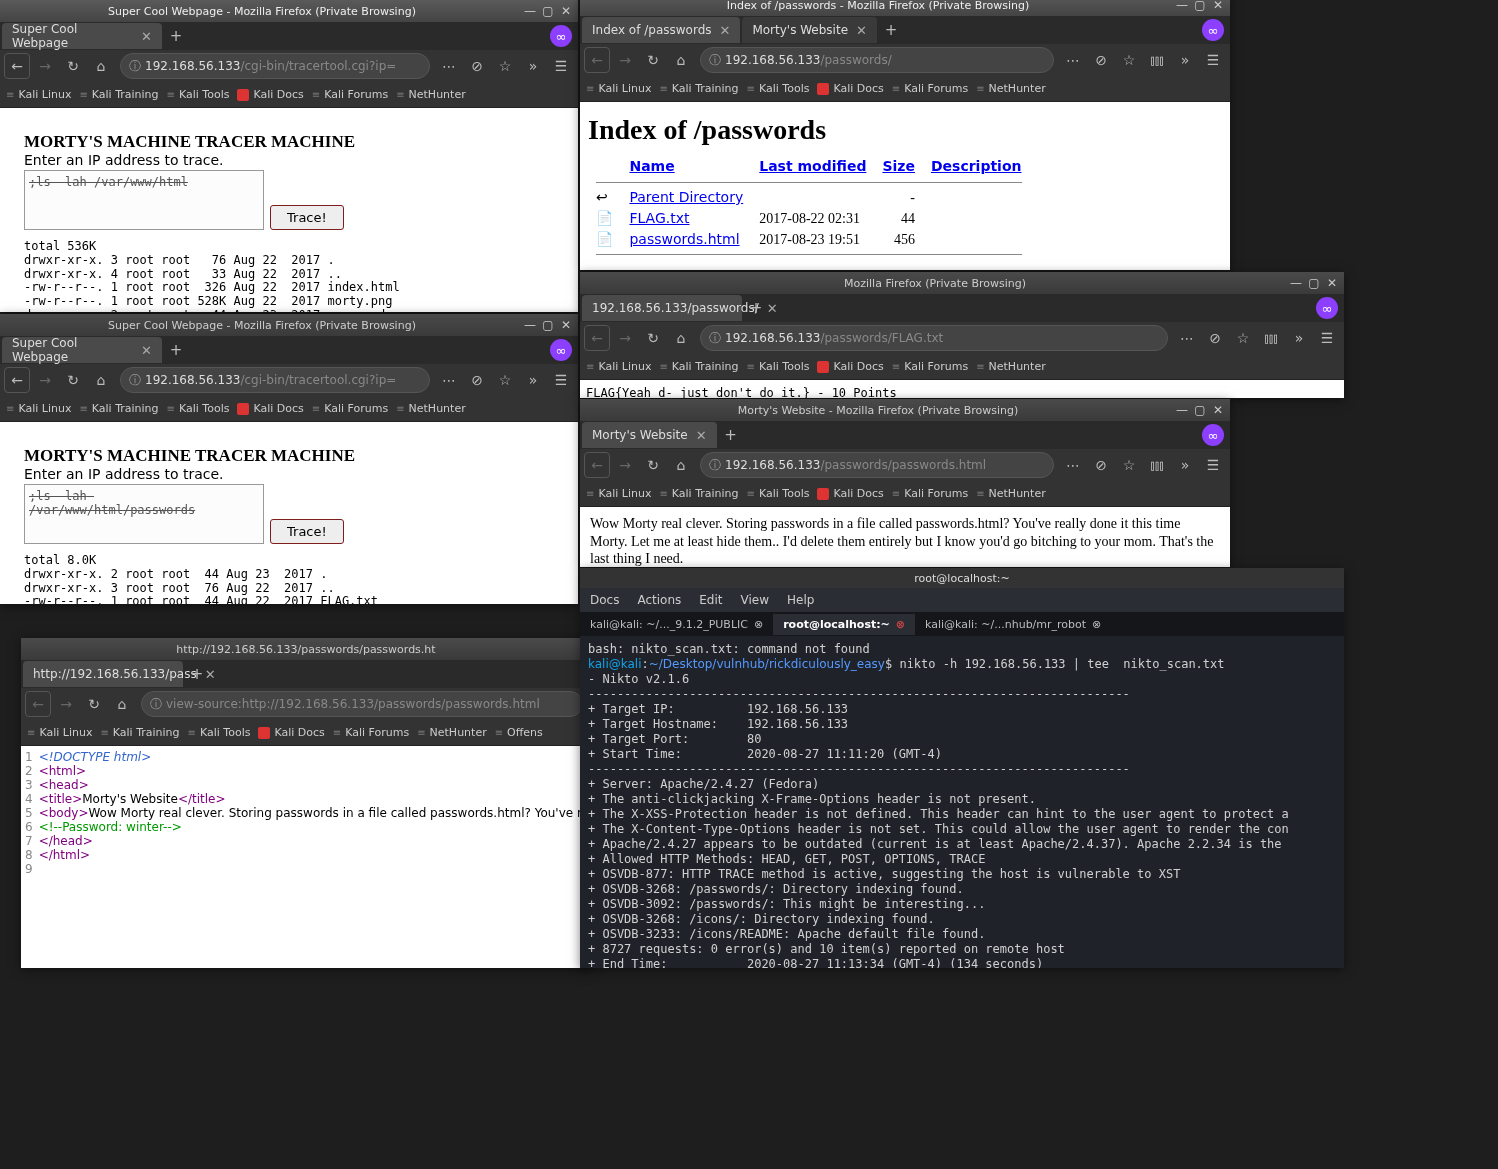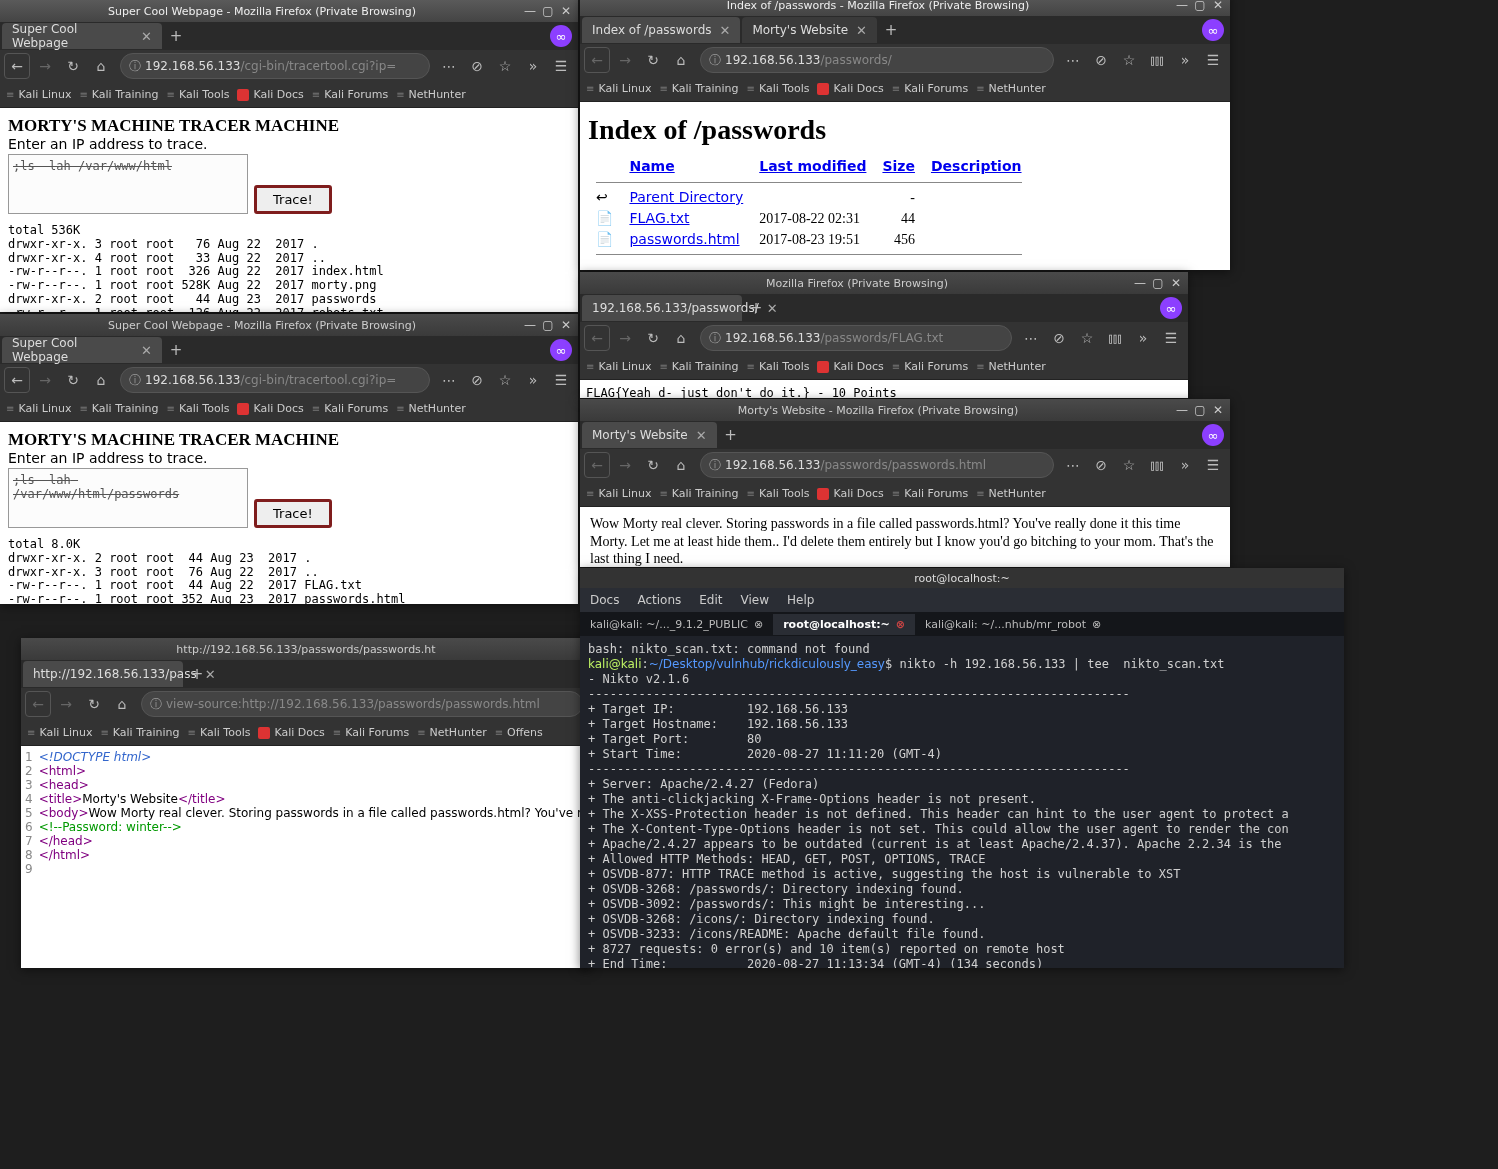--- a/index.html
+++ b/index.html
@@ -28,25 +28,25 @@
 .urlbar .host { color: #ddd; }
 .urlbar .path { color: #888; }
 
 .bookmarks { height: 26px; background: #333; display: flex; align-items: center; padding: 0 6px; gap: 8px; border-bottom: 1px solid #222; }
 .bkm { font-size: 11px; color: #ccc; display: flex; align-items: center; gap: 4px; white-space: nowrap; }
 .bkm .drag { color: #777; font-size: 10px; }
 .bkm .kali-icon { width: 12px; height: 12px; background: #d33; display: inline-block; border-radius: 2px; }
 
 .content { flex: 1; background: white; overflow: hidden; }
 
-.page { padding: 8px; font-family: serif; font-size: 14px; }
+.page { padding: 24px; font-family: serif; font-size: 14px; }
 .page h1 { font-size: 17px; font-weight: bold; font-family: serif; }
 .page .prompt { font-size: 14px; }
 .cmd-area { width: 240px; height: 60px; border: 1px solid #999; background: #fcfcfc; font-family: monospace; font-size: 12px; padding: 4px; resize: none; margin-top: 2px; text-decoration: line-through; color: #555; }
-.trace-btn { padding: 4px 16px; border: 3px solid #7f1d1d; background: #eee; border-radius: 3px; font-size: 13px; margin-left: 6px; vertical-align: bottom; }
+.trace-btn { padding: 4px 16px; border: 1px solid #7f1d1d; background: #eee; border-radius: 3px; font-size: 13px; margin-left: 6px; vertical-align: bottom; }
 .output { font-family: monospace; font-size: 12px; white-space: pre; margin-top: 10px; line-height: 1.15; }
 
 .dir-index h1 { font-family: serif; font-size: 28px; font-weight: bold; padding: 12px 0 8px 8px; }
 .dir-index table { margin-left: 8px; font-size: 14px; border-collapse: collapse; }
 .dir-index th { text-align: left; padding: 4px 8px; }
 .dir-index th a { color: #0000EE; text-decoration: underline; font-weight: bold; }
 .dir-index td { padding: 2px 8px; font-family: serif; font-size: 14px; }
 .dir-index td a { color: #0000EE; text-decoration: underline; }
 .dir-index hr { border: none; border-top: 1px solid #888; margin: 2px 0; }
 .file-icon { font-size: 14px; }
@@ -63,21 +63,21 @@
 .comment { color: #009900; }
 
 .terminal { background: #1f2229; color: #d0d0d0; }
 .term-title { height: 20px; text-align: center; font-size: 11px; color: #ddd; display: flex; align-items: center; justify-content: center; background: #333; }
 .menubar { height: 24px; background: #2a2d34; display: flex; align-items: center; padding: 0 10px; gap: 18px; font-size: 12px; color: #ccc; }
 .term-tabs { height: 24px; background: #14161a; display: flex; align-items: center; font-size: 11px; }
 .term-tab { padding: 4px 10px; display: flex; align-items: center; gap: 6px; color: #bbb; }
 .term-tab.active { background: #2a2d34; font-weight: bold; color: #fff; }
 .term-tab .close { font-size: 11px; }
 .term-body { flex: 1; padding: 6px 8px; font-family: "DejaVu Sans Mono", monospace; font-size: 12px; white-space: pre-wrap; line-height: 1.25; background: #1f2229; overflow: hidden; }
-.term-body .prompt-kali { color: #bef264; margin-top: 12px; }
+.term-body .prompt-kali { color: #0ea5e9; margin-top: 12px; }
 .term-body .prompt-path { color: #5599ff; }
 </style>
 </head>
 <body>
 
 <div class="window" style="left:0; top:0; width:578px; height:312px;">
   <div class="titlebar active">
     <span class="title">Super Cool Webpage - Mozilla Firefox (Private Browsing)</span>
     <span class="winbtn">—</span>
     <span class="winbtn">▢</span>
@@ -316,21 +316,21 @@
       <tr>
             <td colspan="5">
               <hr>
             </td>
           </tr>
     </tbody>
       </table>
   </div>
 </div>
 
-<div class="window" style="left:580px; top:272px; width:608px; height:126px;">
+<div class="window" style="left:580px; top:272px; width:764px; height:126px;">
   <div class="titlebar">
     <span class="title">Mozilla Firefox (Private Browsing)</span>
     <span class="winbtn">—</span>
     <span class="winbtn">▢</span>
     <span class="winbtn">✕</span>
   </div>
   <div class="tabstrip">
     <div class="tab active">
         <span>192.168.56.133/passwords/</span>
         <span class="close">✕</span>

